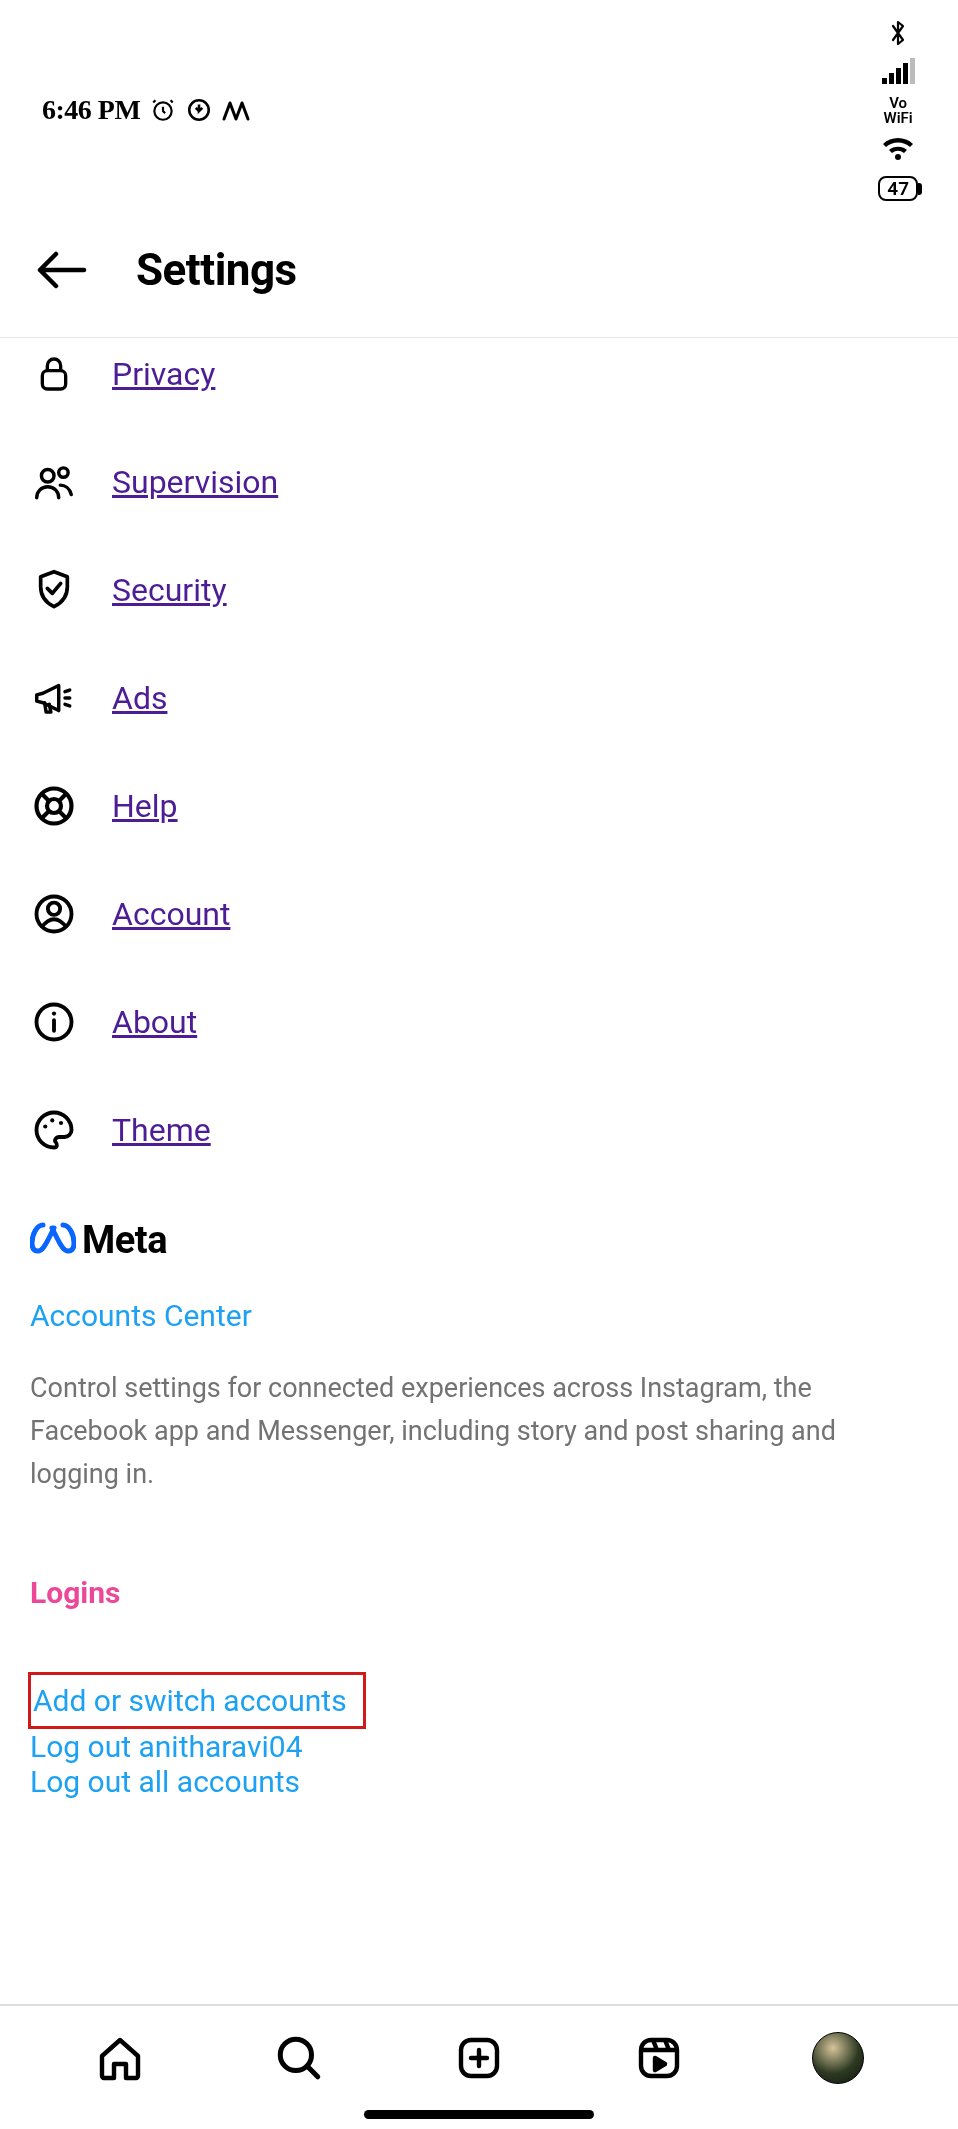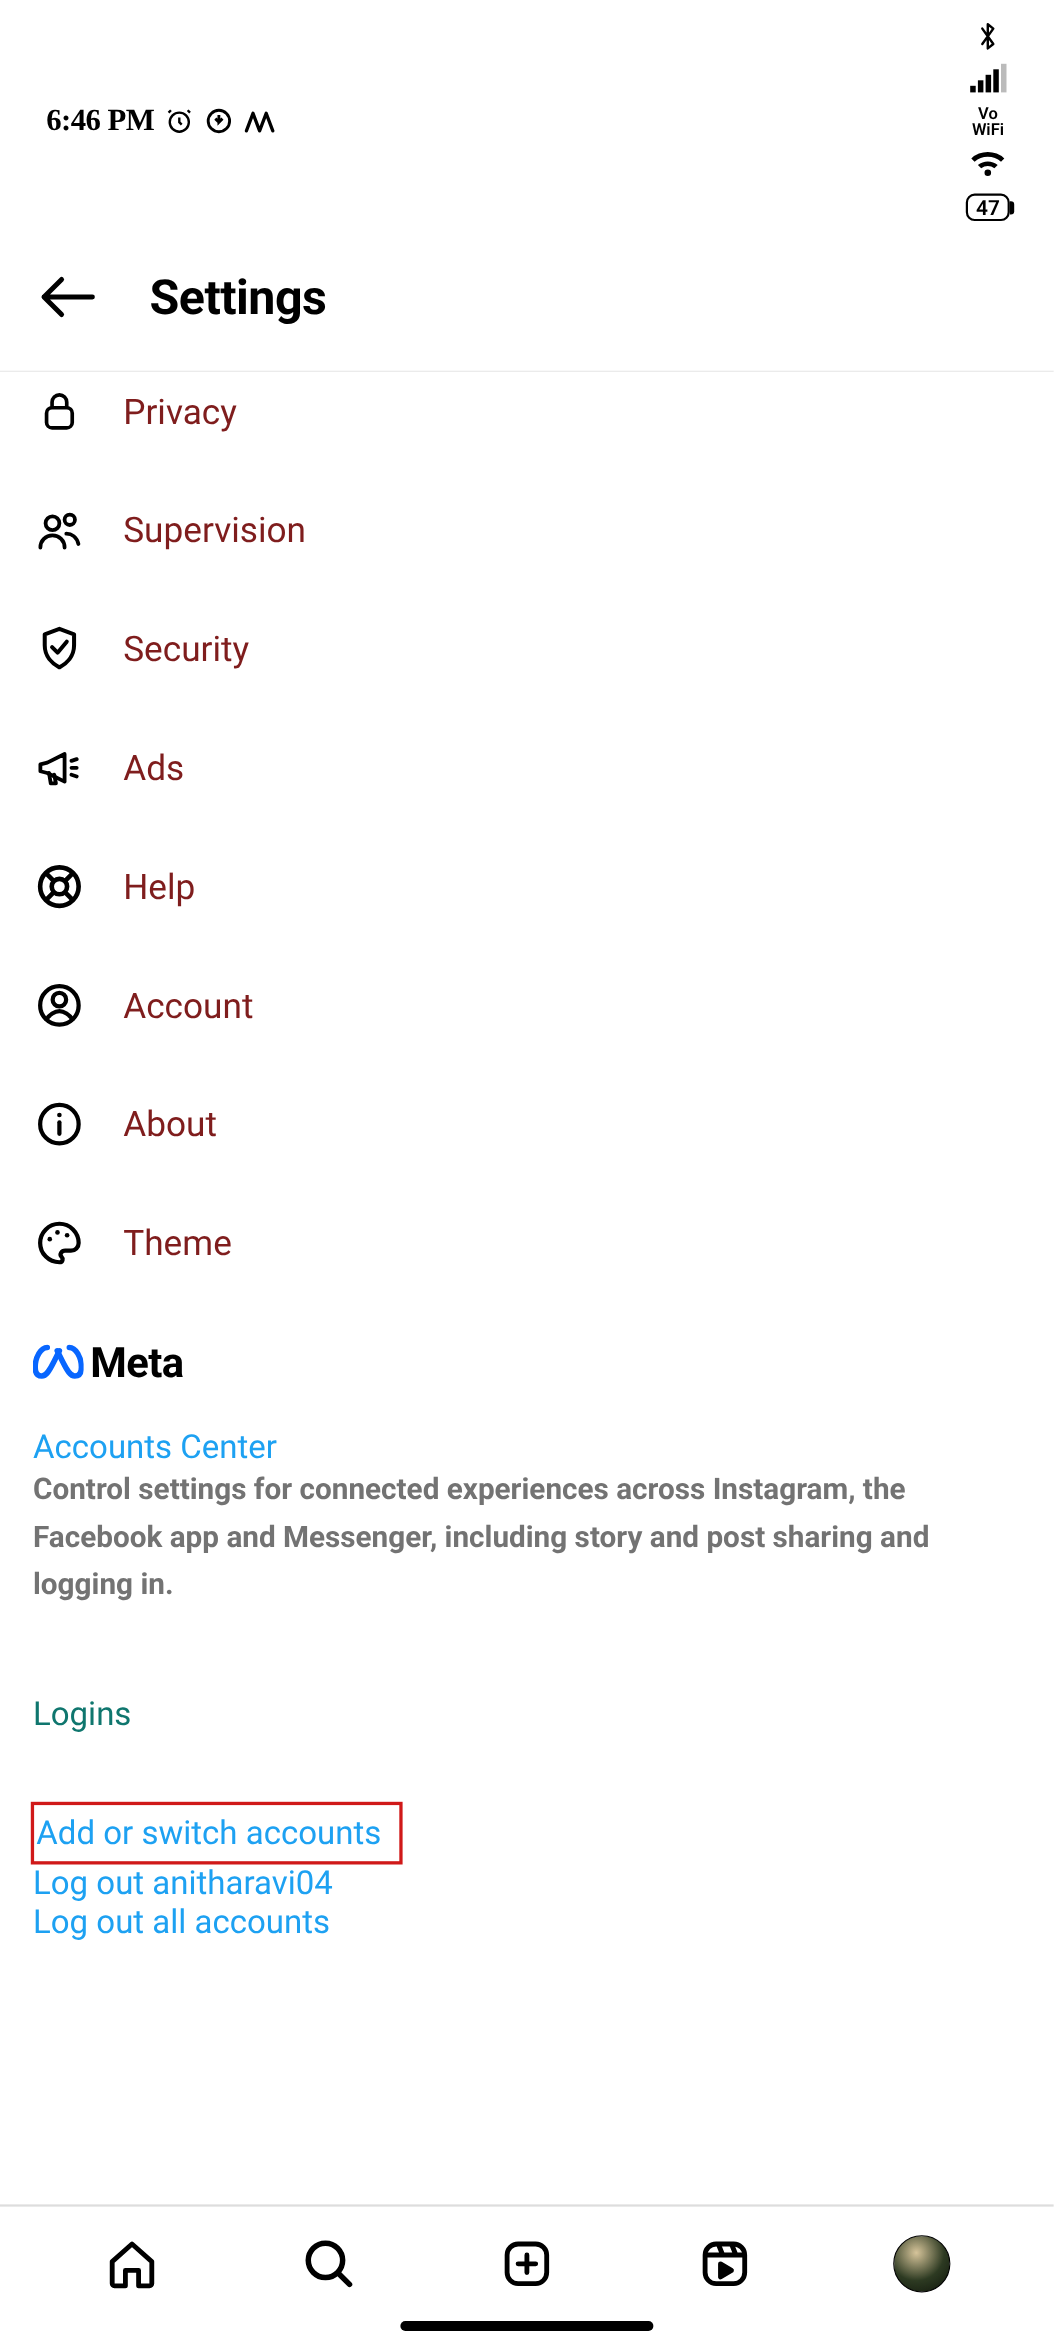--- a/index.html
+++ b/index.html
@@ -17,32 +17,32 @@
   .app-bar { display: flex; align-items: center; gap: 44px; padding: 26px 30px 36px 30px; }
   .back-btn { width: 62px; height: 62px; display: flex; align-items: center; justify-content: center; cursor: pointer; }
   .app-title { font-size: 44px; font-weight: 700; letter-spacing: -0.5px; }
   .header-divider { height: 1px; background: #e6e6e6; width:100%; }
 
   
   .settings-list { padding: 0 0 0 0; }
   .settings-item { display: flex; align-items: center; gap: 34px; padding: 30px 24px 30px 30px; cursor: pointer; }
   .settings-item.first { padding-top: 12px; }
   .item-icon { width: 48px; height: 48px; display: flex; align-items: center; justify-content: center; }
-  .item-label { font-size: 32px; font-weight: 400; color: #7f1d1d; }
+  .item-label { font-size: 32px; font-weight: 400; color: #4c1d95; text-decoration: underline; }
 
   
   .meta-section { padding: 34px 30px 0 30px; }
   .meta-brand { display: flex; align-items: center; gap: 6px; }
   .meta-word { font-size: 38px; font-weight: 700; letter-spacing: -0.5px; }
   .accounts-center { font-size: 30px; color: #1da1f2; font-weight: 400; margin-top: 36px; cursor: pointer; }
-  .meta-desc { font-size: 27px; color: #737373; line-height: 1.6; max-width: 870px; font-weight: bold; }
+  .meta-desc { font-size: 27px; color: #737373; line-height: 1.6; margin-top: 34px; max-width: 870px; }
 
   
   .logins-section { padding: 78px 30px 0 30px; }
-  .logins-title { font-size: 30px; font-weight: 400; color: #0f766e; }
+  .logins-title { font-size: 30px; font-weight: 700; color: #ec4899; }
   .login-link { font-size: 30px; color: #1da1f2; font-weight: 400; cursor: pointer; display:inline-block; }
   .login-row { }
   .login-row.first { margin-top: 62px; }
   .highlight-box { border: 3px solid #d01919; padding: 8px 16px 8px 2px; display: inline-block; margin-left:-2px; }
 
   
   .nav-wrap { position: absolute; bottom: 0; left: 0; right: 0; }
   .nav-sep { height: 2px; background: #dddddd; width: 100%; }
   .bottom-nav { display: flex; align-items: center; justify-content: space-around; padding: 24px 30px 12px 30px; }
   .nav-btn { width: 56px; height: 56px; display: flex; align-items: center; justify-content: center; cursor: pointer; }

